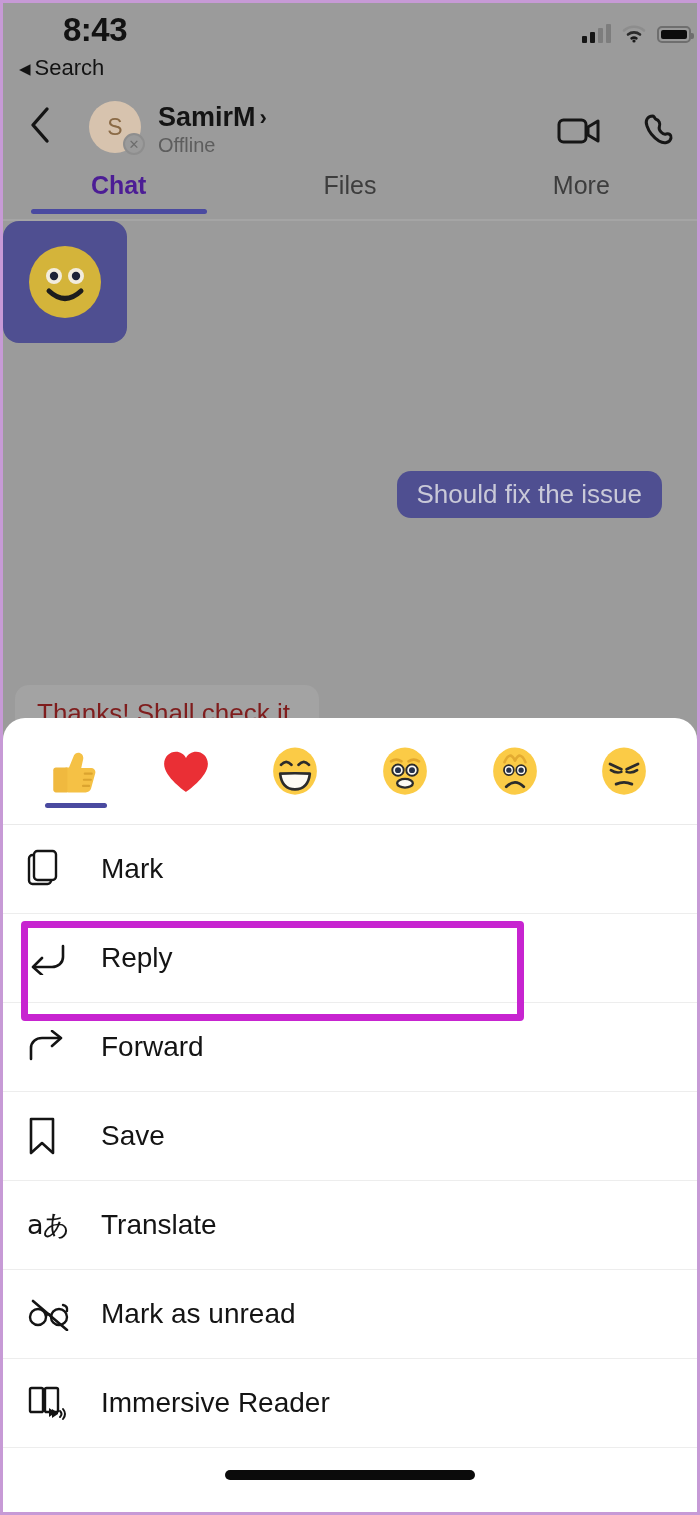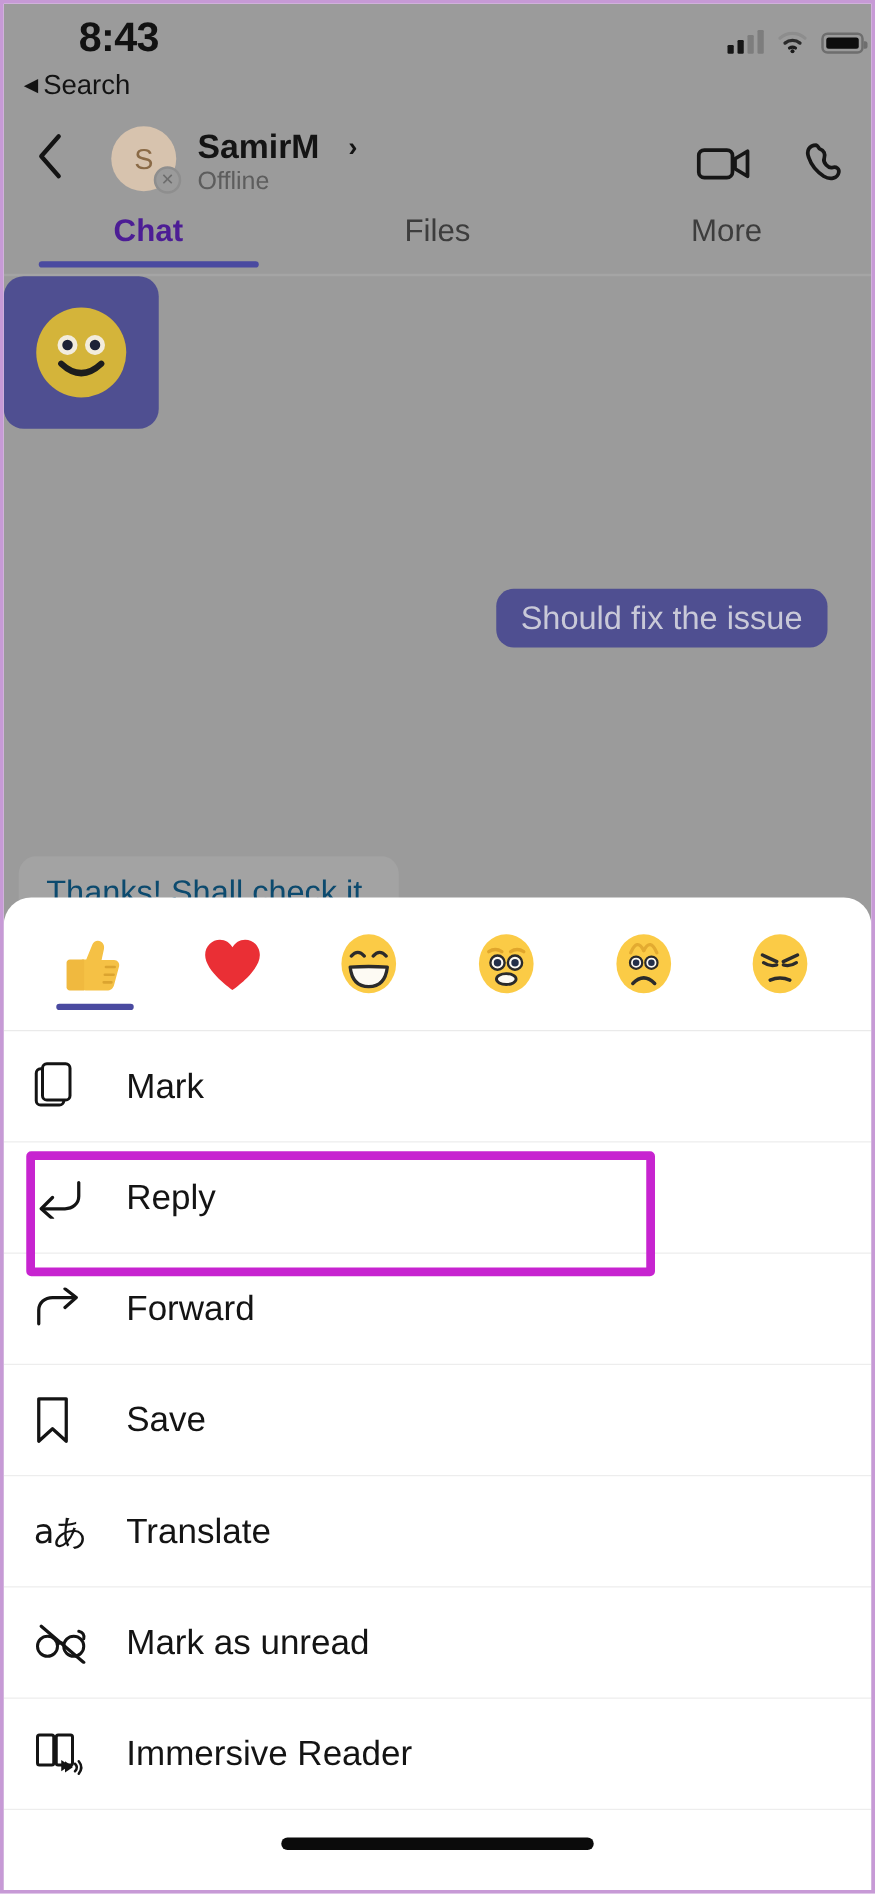--- a/index.html
+++ b/index.html
@@ -67,21 +67,21 @@
     display:flex;align-items:center;justify-content:center;
   }
   .presence{
     position:absolute;left:120px;top:44px;width:22px;height:22px;border-radius:50%;
     border:2px solid #8e8e8e;background:#9b9b9b;color:#6d6d6d;
     font-size:13px;display:flex;align-items:center;justify-content:center;
     box-sizing:border-box;
   }
   .peer{position:absolute;left:155px;top:13px;}
   .peer-name{
-    font-size:27px;font-weight:bold;color:#141414;display:flex;align-items:center;gap:23px;text-align:right;
+    font-size:27px;font-weight:bold;color:#141414;display:flex;align-items:center;gap:4px;text-align:right;
   }
   .peer-name .chev{font-size:22px;font-weight:bold;}
   .peer-status{font-size:20px;color:#5d5d5d;margin-top:1px;}
   .nav-actions{position:absolute;right:22px;top:24px;display:flex;align-items:center;gap:40px;}
 
   
   .tabs{
     position:absolute;left:0;top:166px;width:694px;height:52px;
     display:flex;align-items:flex-start;
   }
@@ -99,21 +99,21 @@
 
   
   .msgs{position:absolute;left:0;top:218px;width:694px;bottom:0;}
   .bubble{
     position:absolute;border-radius:14px;font-size:26px;line-height:37px;
   }
   .bubble.out{
     background:#4f4f91;color:#c9c9d8;
   }
   .bubble.in{
-    background:#a3a3a3;color:#0c4a6e;
+    background:#a3a3a3;color:#7f1d1d;
   }
   .b1{left:165px;top:-8px;width:494px;padding:8px 16px 14px;box-sizing:border-box;}
   .b1 .clip{display:block;opacity:.9;}
   .b2{right:35px;top:250px;padding:5px 20px;}
   .b3{
     right:35px;top:318px;width:124px;height:122px;border-radius:16px;
     background:#4f4f91;display:flex;align-items:center;justify-content:center;
   }
   .b4{left:12px;top:464px;padding:10px 22px;border-radius:14px;}
 

